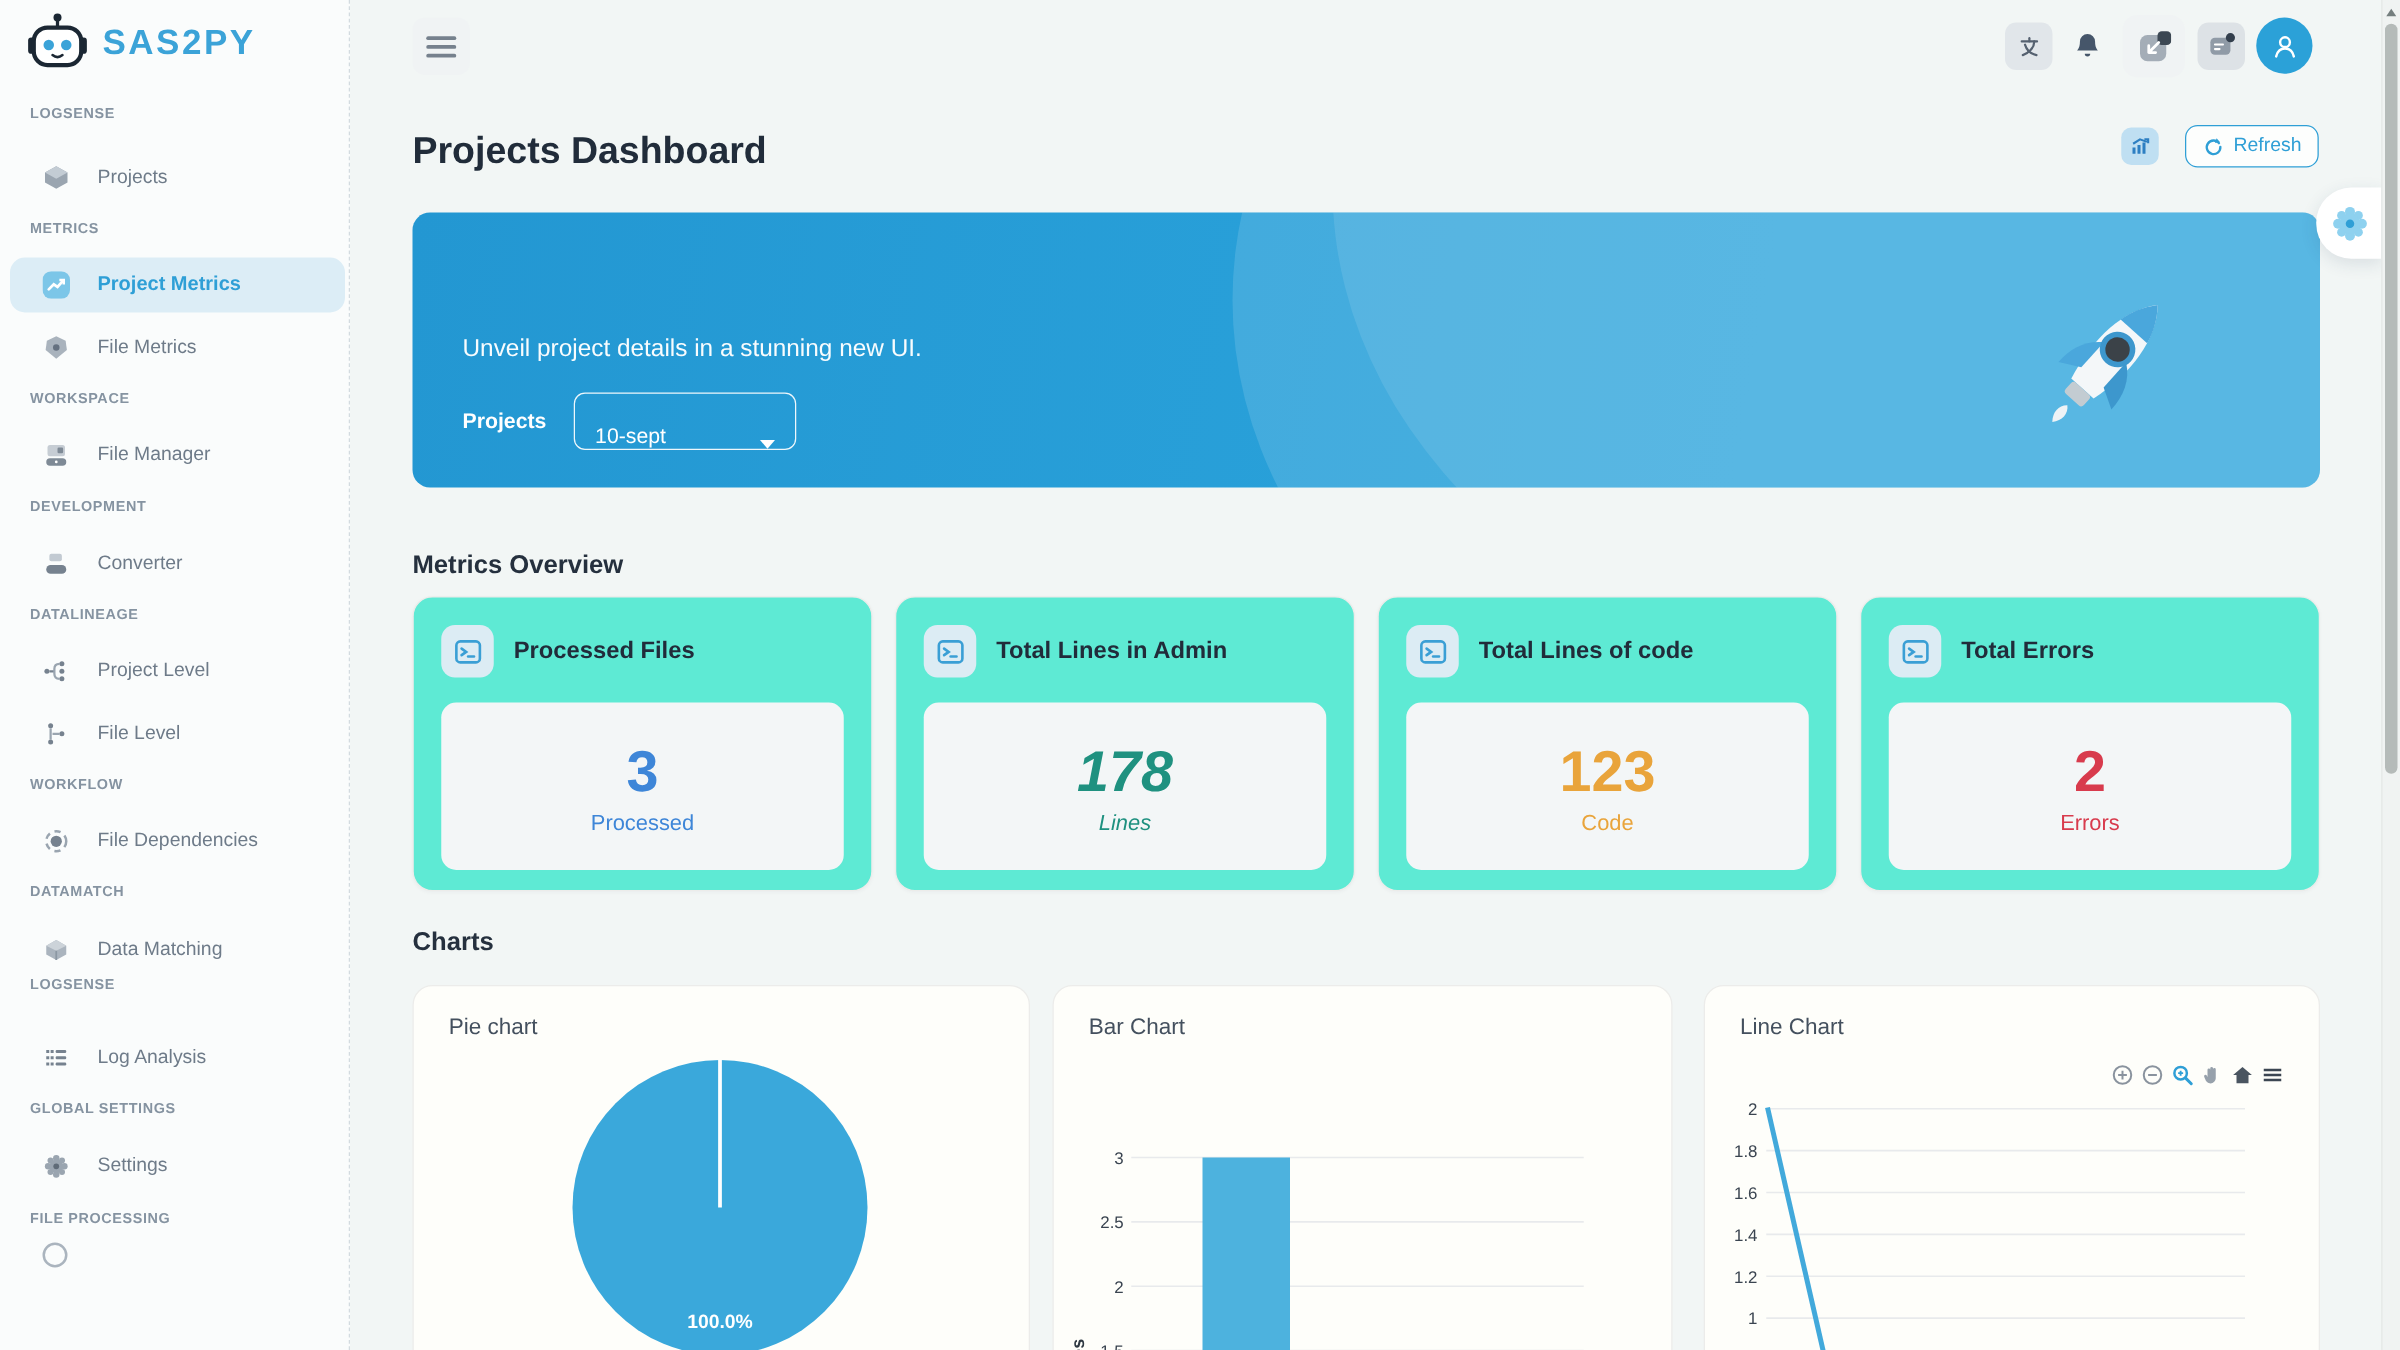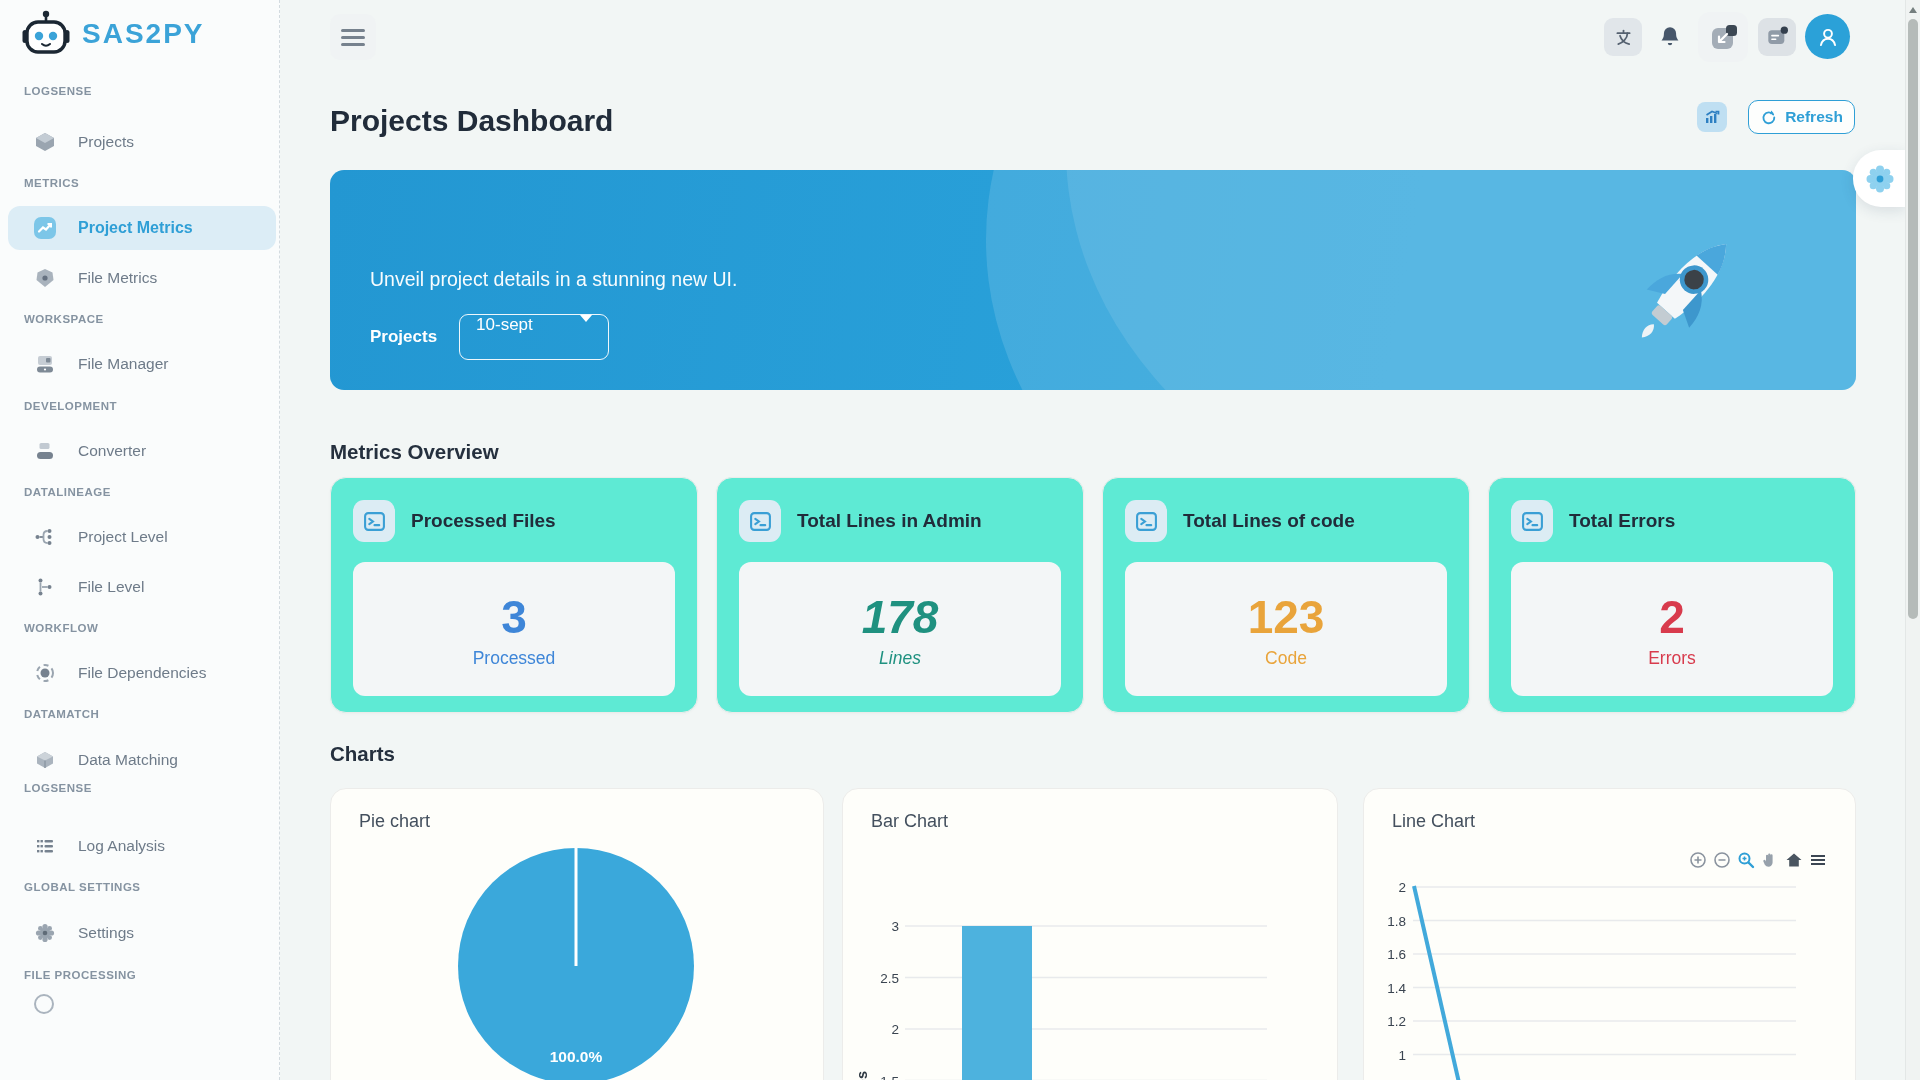--- a/index.html
+++ b/index.html
@@ -32,32 +32,32 @@
   .btn-translate { left:1604px; top:18px; width:38px; height:38px; background:#e1e6ea; }
   .btn-bell { left:1651px; top:18px; width:38px; height:38px; background:transparent; }
   .btn-expand { left:1698px; top:12px; width:50px; height:50px; background:#f0f3f4; border-radius:12px; }
   .btn-message { left:1758px; top:18px; width:38px; height:38px; background:#dde2e6; position:absolute; }
   .topbar-avatar { position:absolute; left:1805px; top:14px; width:45px; height:45px; border-radius:50%; background:#2ba1d8; display:flex; align-items:center; justify-content:center; cursor:pointer; z-index:4; }
 
   
   .page-title { position:absolute; left:330px; top:104px; font-size:30px; font-weight:700; color:#212c3a; z-index:4; }
   .mini-chart-btn { position:absolute; left:1697px; top:102px; width:30px; height:30px; background:#bfdff2; border-radius:8px; display:flex; align-items:center; justify-content:center; cursor:pointer; z-index:4; }
   .refresh-btn { position:absolute; left:1748px; top:100px; width:107px; height:34px; background:#fdfefd; border:1.5px solid #2f9fd6; border-radius:10px; display:flex; align-items:center; justify-content:center; gap:8px; cursor:pointer; z-index:4; }
-  .refresh-btn .txt { font-size:15.5px; color:#2f9fd6; font-weight:700; }
+  .refresh-btn .txt { font-size:15.5px; color:#2f9fd6; font-weight:400; }
   .float-gear { position:absolute; left:1853px; top:150px; width:53px; height:57px; background:#ffffff; border-radius:28px 0 0 28px; box-shadow:0 4px 14px rgba(30,60,90,.12); display:flex; align-items:center; justify-content:center; z-index:15; cursor:pointer; }
 
   
   .banner { position:absolute; left:330px; top:170px; width:1526px; height:220px; border-radius:14px; background:linear-gradient(100deg,#2397d2 0%,#2ba4dc 70%); overflow:hidden; z-index:2; }
   .banner::before { content:""; position:absolute; right:-180px; top:-340px; width:1050px; height:820px; border-radius:50%; background:rgba(255,255,255,.13); }
   .banner::after { content:""; position:absolute; right:-260px; top:-430px; width:1050px; height:820px; border-radius:50%; background:rgba(255,255,255,.10); }
   .b-title { position:absolute; left:40px; top:32px; font-size:35px; font-weight:800; color:#ffffff; z-index:2; }
   .b-sub { position:absolute; left:40px; top:98px; font-size:19.5px; color:rgba(255,255,255,.97); z-index:2; }
   .b-row { position:absolute; left:40px; top:144px; display:flex; align-items:center; gap:22px; z-index:2; }
   .b-label { font-size:17px; font-weight:700; color:#fff; }
-  .b-select { width:150px; height:46px; border:1.6px solid rgba(255,255,255,.92); border-radius:9px; display:flex; align-items:flex-start; padding:0 16px; color:#fff; font-size:17px; cursor:pointer; }
+  .b-select { width:178px; height:46px; border:1.6px solid rgba(255,255,255,.92); border-radius:9px; display:flex; align-items:flex-end; padding:0 16px; color:#fff; font-size:17px; cursor:pointer; }
   .b-caret { margin-left:auto; width:0; height:0; border-left:6px solid transparent; border-right:6px solid transparent; border-top:7px solid #fff; }
   .rocket { position:absolute; left:1277px; top:48px; z-index:2; }
 
   
   .metrics-heading { position:absolute; left:330px; top:440px; font-size:20.5px; font-weight:700; color:#25303e; }
   .cards { position:absolute; left:330px; top:477px; width:1526px; display:grid; grid-template-columns:repeat(4,1fr); gap:18px; }
   .mcard { height:236px; background:#5eead4; border:1px solid #ececea; border-radius:16px; padding:22px; box-shadow:0 1px 3px rgba(20,40,60,.03); }
   .mcard-head { display:flex; align-items:center; gap:16px; }
   .iconbox { width:42px; height:42px; background:#dcecf4; border-radius:11px; display:flex; align-items:center; justify-content:center; flex:none; }
   .mcard-title { font-size:19px; font-weight:600; color:#212c3a; }

